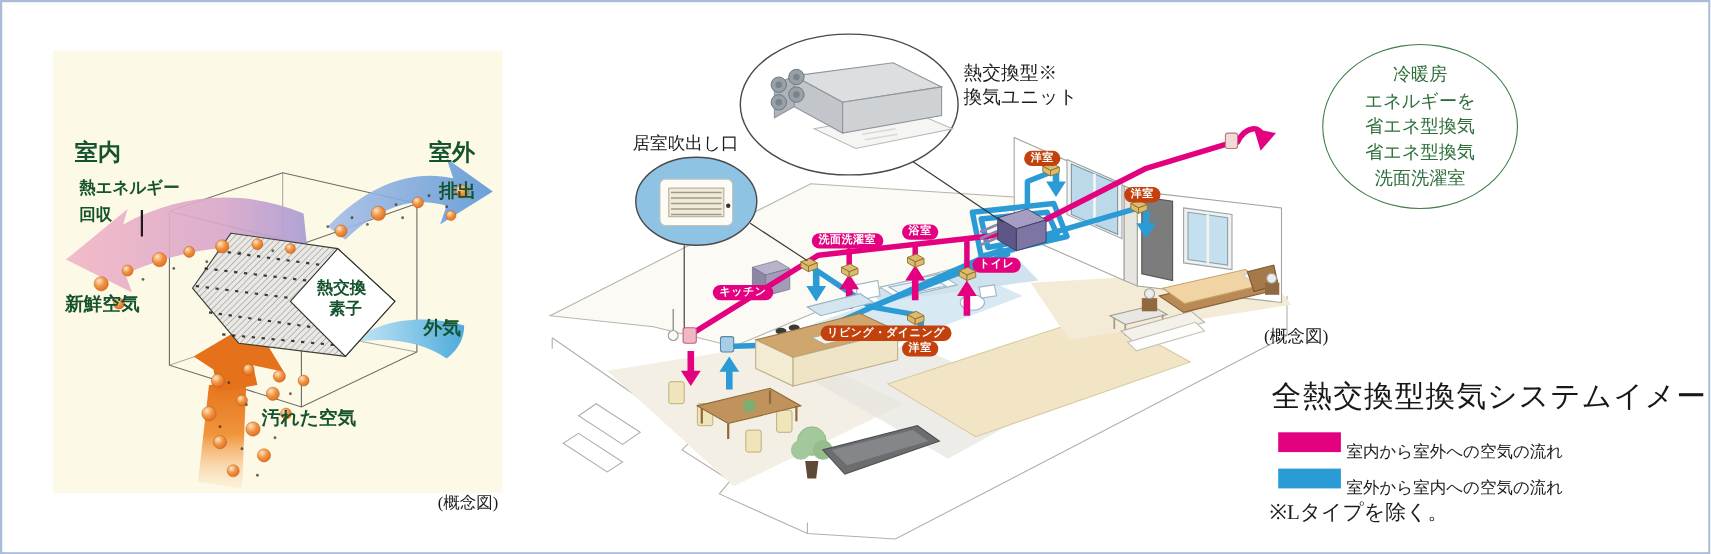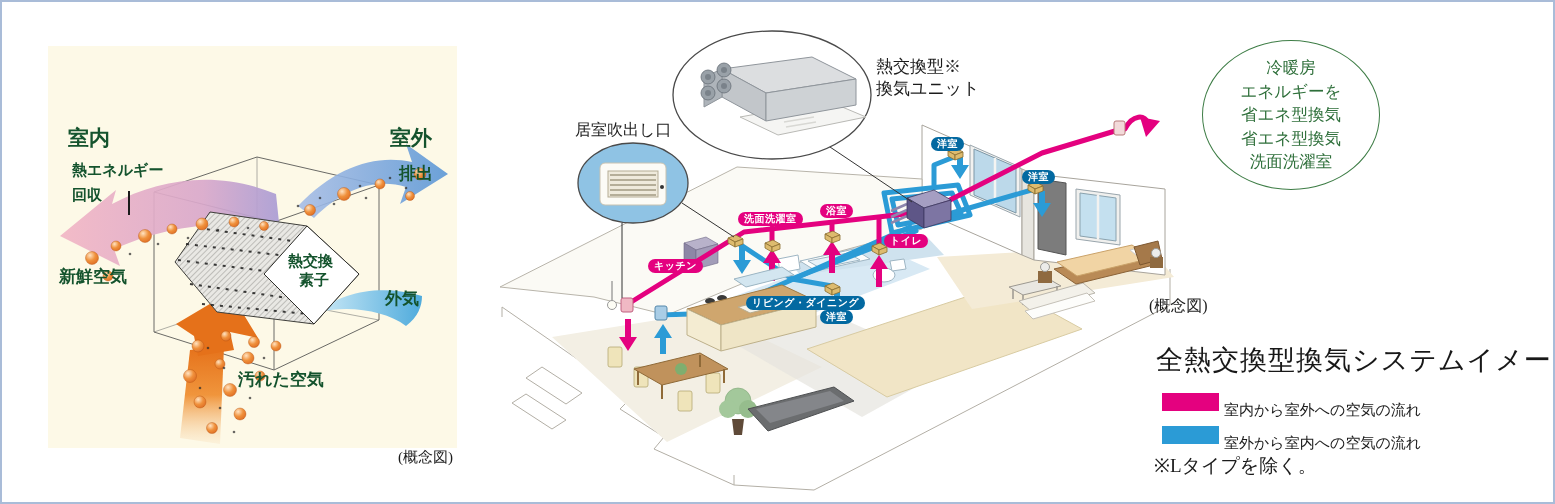--- a/index.html
+++ b/index.html
@@ -8,21 +8,21 @@
          font-family:"Liberation Serif",serif;}
   .abs{position:absolute;}
   .lbl{position:absolute;white-space:nowrap;color:#1b1b1b;
        font-family:Liberation Serif, serif;}
   .glbl{position:absolute;white-space:nowrap;color:#14532d;font-weight:700;
         font-family:"Liberation Sans",sans-serif;}
   .badge{position:absolute;white-space:nowrap;color:#fff;font-weight:700;
          font-family:"Liberation Sans",sans-serif;font-size:10px;line-height:14px;
          padding:0 6px;border-radius:8px;letter-spacing:.5px;}
   .badge.pink{background:#e4017f;}
-  .badge.blue{background:#0369a1;}
+  .badge.blue{background:#c2410c;}
   #cream-panel{left:46px;top:44px;width:409px;height:402px;background:#fdf9e7;}
   #eco-ellipse{left:1200px;top:38px;width:176px;height:148px;border:1.5px solid #3e7d46;
         border-radius:50%;display:flex;flex-direction:column;justify-content:center;
         align-items:center;color:#2e6f3a;font-size:16.5px;line-height:1.42;
         text-align:right;font-family:"Liberation Serif",serif;}
   #legend-title{left:1154px;top:340px;font-size:27px;color:#181818;letter-spacing:1px;}
   .legend-swatch{position:absolute;width:57px;height:18px;}
   .legend-text{font-size:15px;color:#1b1b1b;margin-top:12px;}
   #legend-note{left:1152px;top:450px;font-size:19px;color:#1b1b1b;}
   svg{position:absolute;overflow:visible;}

